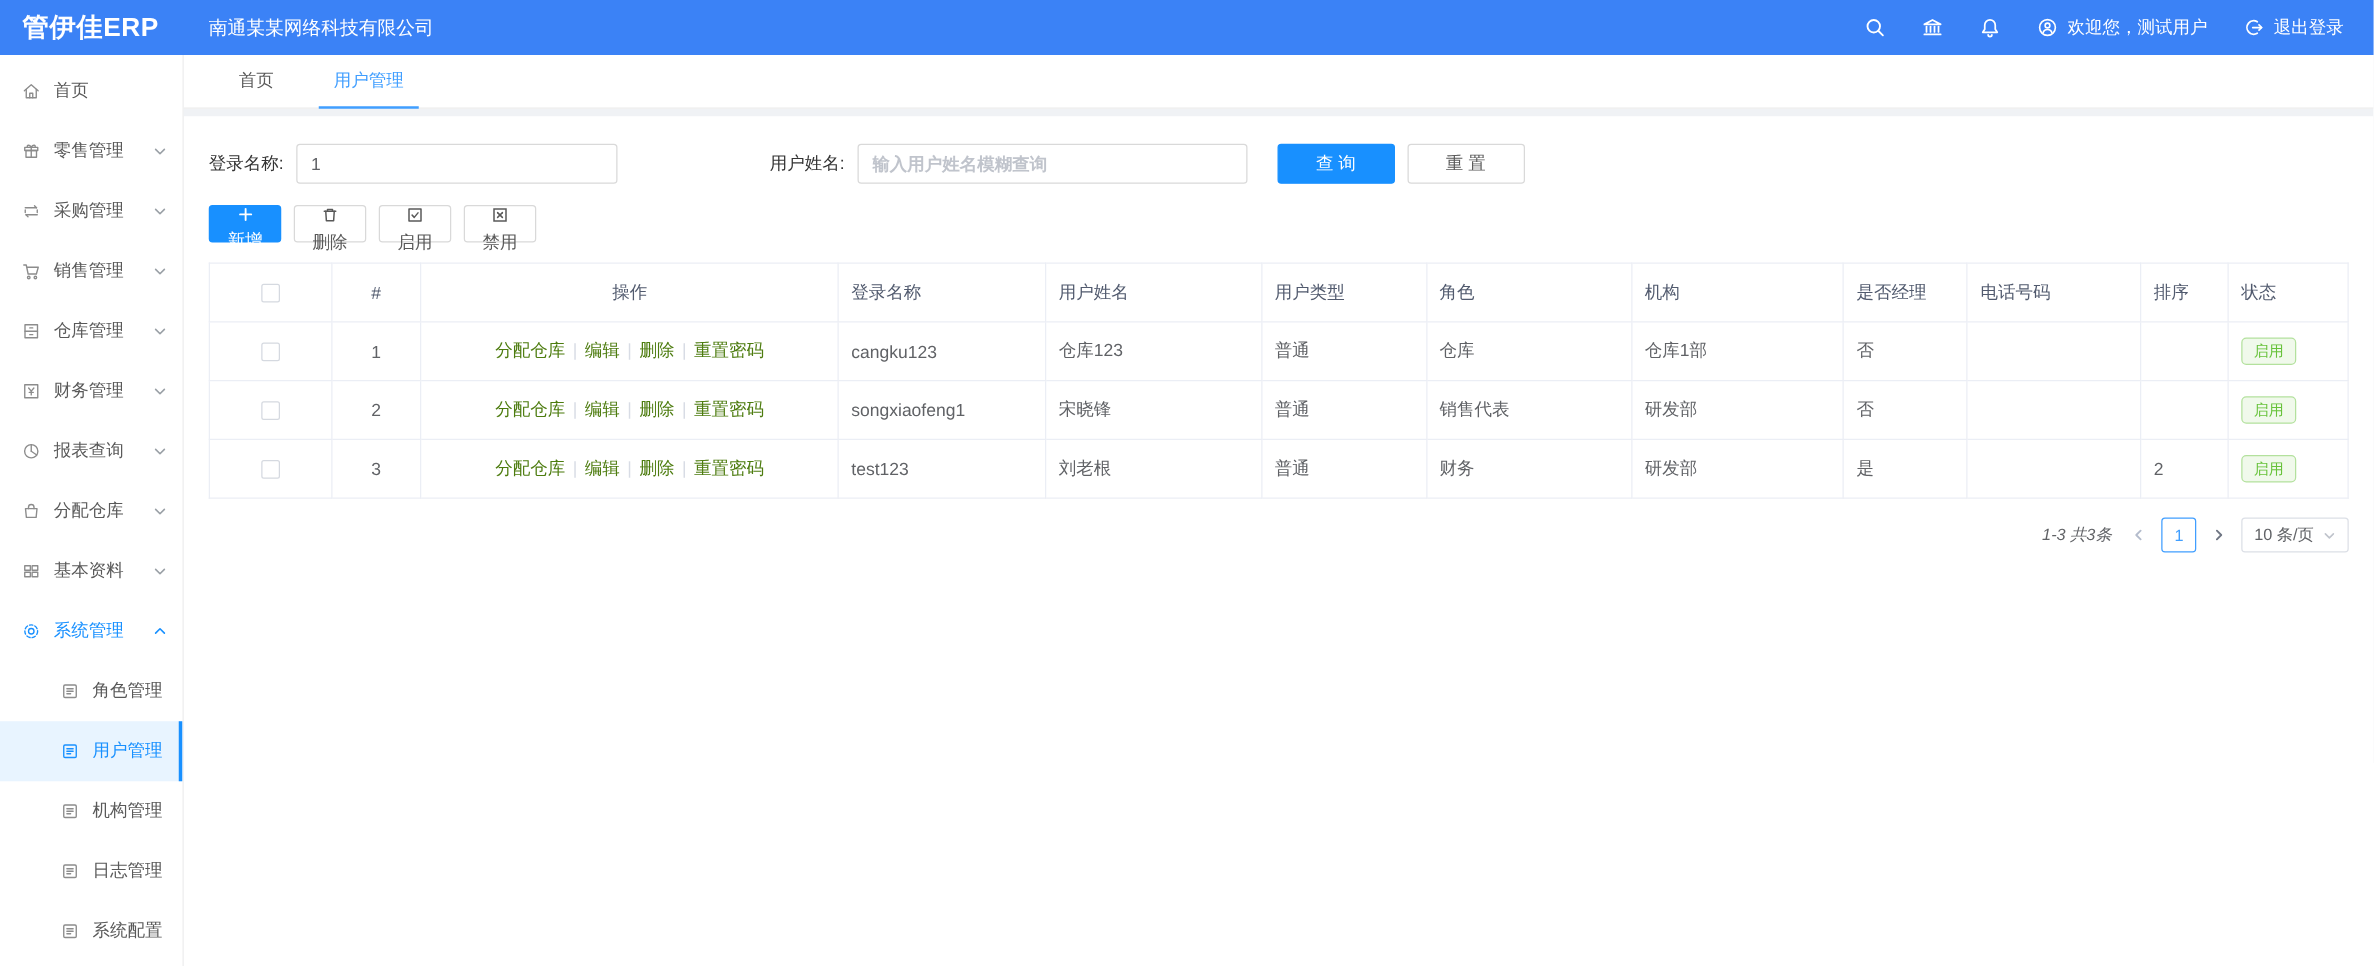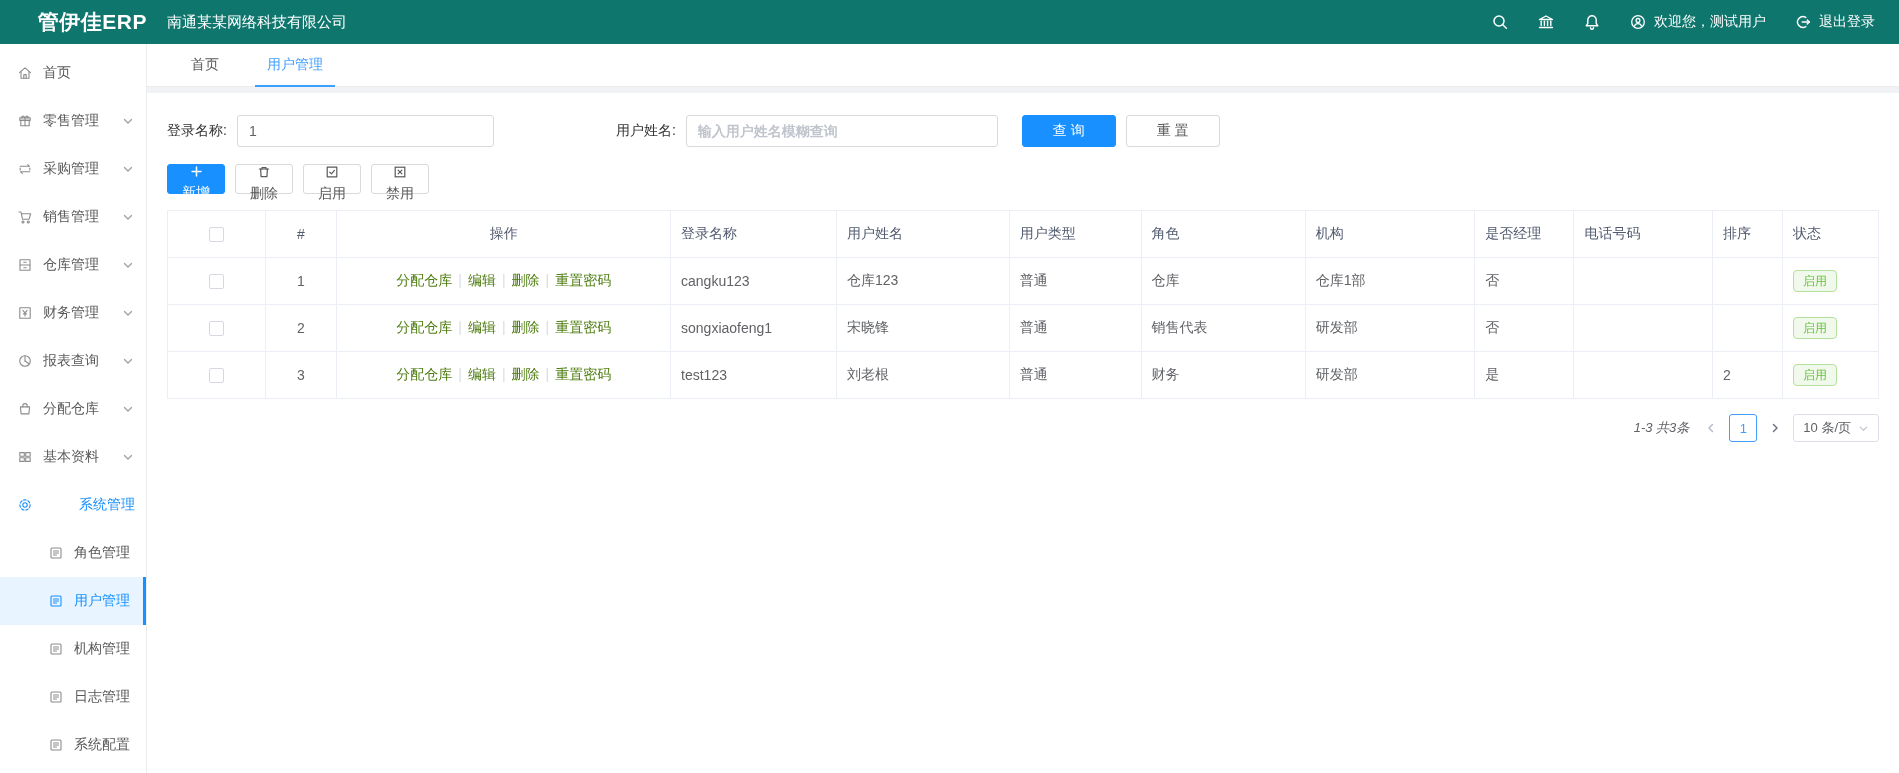--- a/index.html
+++ b/index.html
@@ -1,36 +1,36 @@
 <!DOCTYPE html>
 <html><head>
 <meta charset="utf-8">
 <style>
   * { box-sizing: border-box; margin: 0; padding: 0; }
   html,body { width:1899px; height:773px; overflow:hidden;
     font-family:"Liberation Sans","DejaVu Sans",sans-serif; color:#606266; background:#fff; }
   .app { display:flex; flex-direction:column; width:1899px; height:773px; }
 
   
-  .hdr { flex:0 0 44px; background:#0f766e; display:flex; align-items:center;text-align:right; }
+  .hdr { flex:0 0 44px; background:#3b82f6; display:flex; align-items:center; }
   .hdr .logo { width:147px; padding-left:18px; color:#fff; font-size:21px; font-weight:bold; letter-spacing:.5px; white-space:nowrap; }
   .hdr .company { color:#fff; font-size:15px; margin-left:20px; }
   .hdr-right { margin-left:auto; display:flex; align-items:center; gap:28px; padding-right:24px; color:#fff; font-size:14px; }
   .hicon { display:inline-flex; align-items:center; cursor:pointer; color:#fff; }
   .hgroup { display:inline-flex; align-items:center; gap:7px; cursor:pointer; white-space:nowrap; }
   svg { display:block; }
 
   
   .body-row { flex:1; display:flex; overflow:hidden; }
   .sidebar { flex:0 0 147px; background:#fff; border-right:1px solid #ededed; padding-top:5px; overflow:hidden; }
   .side-item { height:48px; display:flex; align-items:center; padding:0 12px 0 17px; font-size:14px; color:#595959; cursor:pointer; position:relative; white-space:nowrap; }
   .side-item .icn { width:16px; height:16px; margin-right:10px; color:#8c8c8c; flex:0 0 16px; }
   .side-item .chev { margin-left:auto; color:#9aa0a6; }
   .side-item.sub { padding-left:48px; }
-  .side-item.active { color:#1890ff;gap:36px; }
+  .side-item.active { color:#1890ff; }
   .side-item.active .icn, .side-item.active .chev { color:#1890ff; }
   .side-item.selected { background:#e8f4ff; color:#1890ff; }
   .side-item.selected .icn { color:#1890ff; }
   .side-item.selected::after { content:''; position:absolute; right:0; top:0; bottom:0; width:3px; background:#1890ff; }
 
   .main { flex:1; display:flex; flex-direction:column; background:#f0f2f5; overflow:hidden; }
   .tabbar { flex:0 0 43px; background:#fff; border-bottom:1px solid #ececec; display:flex; padding-left:20px; }
   .tab { display:flex; align-items:center; padding:0 24px; font-size:14px; color:#595959; position:relative; cursor:pointer; }
   .tab.active { color:#409eff; }
   .tab.active::after { content:''; position:absolute; left:12px; right:12px; bottom:-1px; height:2px; background:#409eff; }

